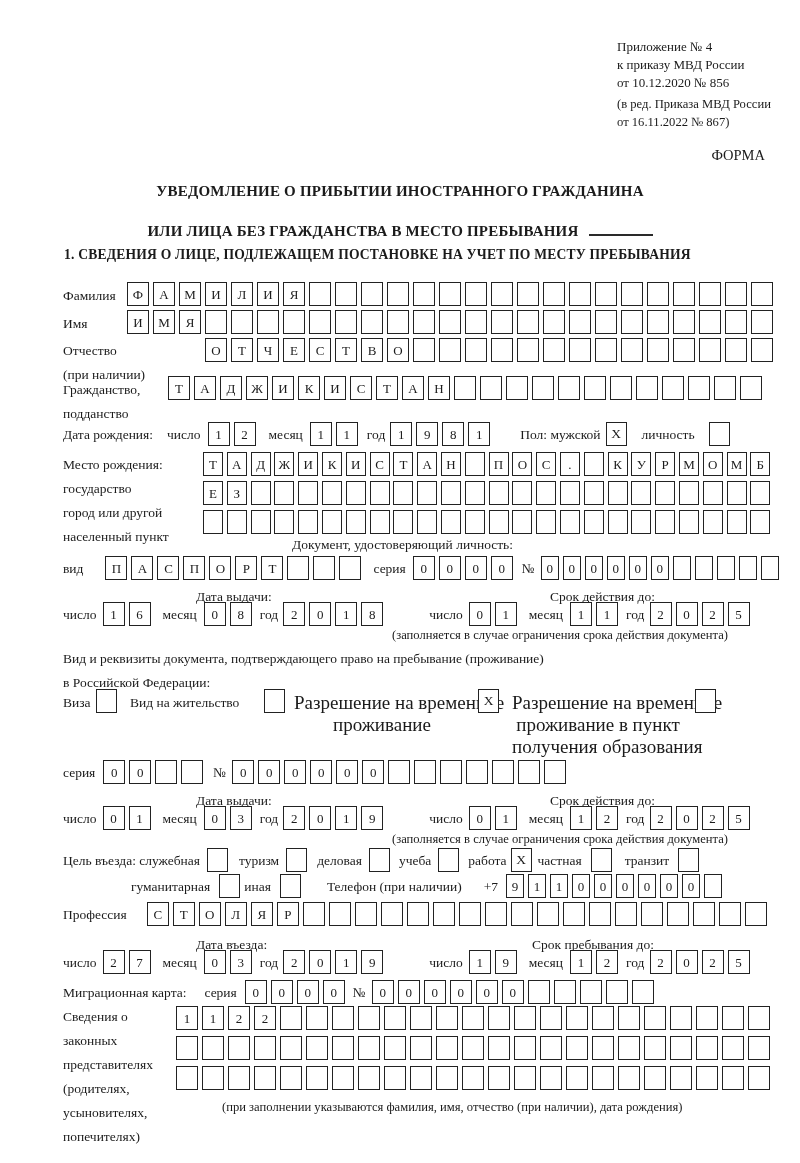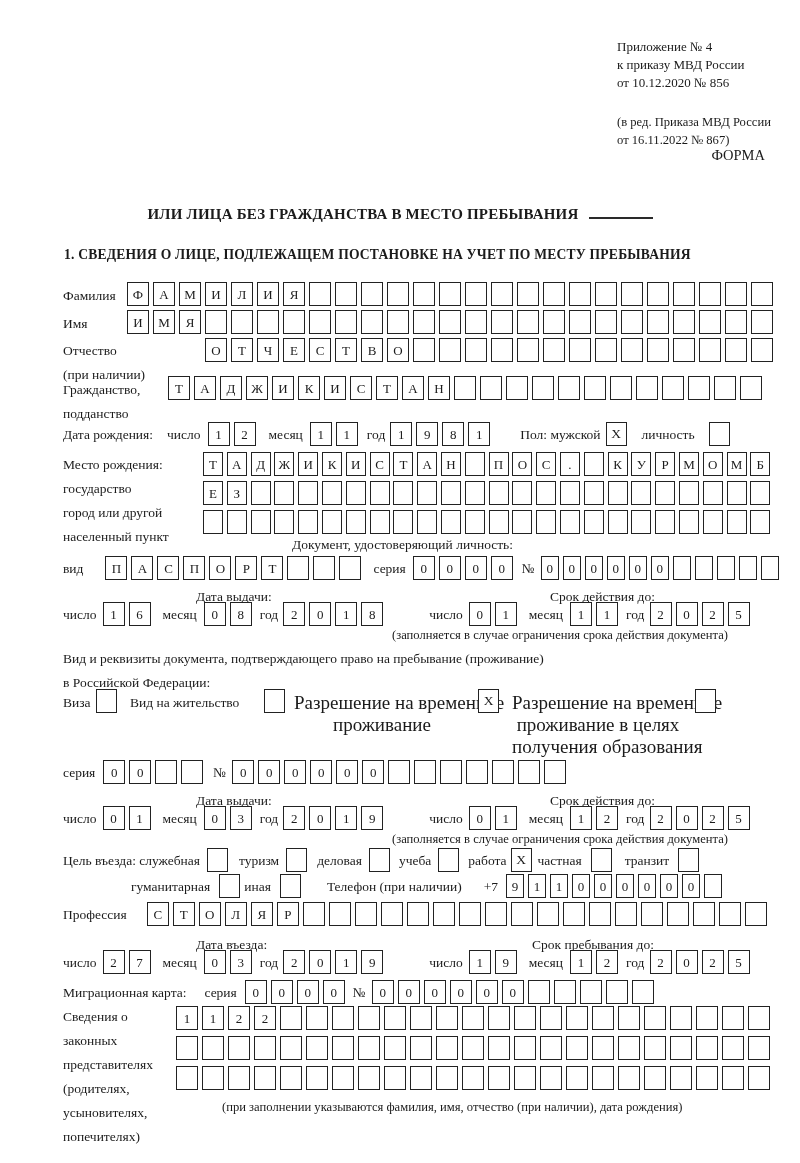--- a/index.html
+++ b/index.html
@@ -33,27 +33,28 @@
 </style>
 </head>
 <body>
 
 <div class="page">
 
   <div class="abs annex" style="left:617px;top:38px">
     <div>Приложение № 4</div>
     <div>к приказу МВД России</div>
     <div>от 10.12.2020 № 856</div>
-    <div class="small" style="margin-top:21px">(в ред. Приказа МВД России</div>
+    <div class="small" style="margin-top:3px">(в ред. Приказа МВД России</div>
     <div class="small">от 16.11.2022 № 867)</div>
   </div>
 
   <div class="abs b" style="left:617px;top:147px;width:148px;text-align:right;font-size:14.5px">ФОРМА</div>
 
-  <div class="abs title center" style="left:0;top:203px;width:800px">
+  <div class="abs title center" style="left:0;top:180px;width:800px">УВЕДОМЛЕНИЕ О ПРИБЫТИИ ИНОСТРАННОГО ГРАЖДАНИНА</div>
+  <div class="abs title center" style="left:0;top:220px;width:800px">
     <span>ИЛИ ЛИЦА БЕЗ ГРАЖДАНСТВА В МЕСТО ПРЕБЫВАНИЯ</span><span class="t-underline"></span>
   </div>
 
   <div class="abs heading" style="left:64px;top:247px">1. СВЕДЕНИЯ О ЛИЦЕ, ПОДЛЕЖАЩЕМ ПОСТАНОВКЕ НА УЧЕТ ПО МЕСТУ ПРЕБЫВАНИЯ</div>
 
   <div class="abs lbl" style="left:63px;top:287px">Фамилия</div>
   <div class="abs cells" style="left:127px;top:282px">
       <span class="cell">Ф</span>
       <span class="cell">А</span>
       <span class="cell">М</span>
@@ -363,21 +364,21 @@
   <span class="abs chk" style="left:264px;top:689px"></span>
 
   <div class="cblock" style="left:294px;top:692px;width:176px">
     <div>Разрешение на временное</div>
     <div>проживание</div>
   </div>
   <span class="abs chk" style="left:478px;top:689px">X</span>
 
   <div class="cblock" style="left:512px;top:692px;width:172px">
     <div>Разрешение на временное</div>
-    <div>проживание в целях</div>
+    <div>проживание в пункт</div>
     <div>получения образования</div>
   </div>
   <span class="abs chk" style="left:695px;top:689px"></span>
 
   <div class="frow" style="left:63px;top:760px">
     <span class="lbl">серия</span>
     <span class="cells" style="margin-left:8px">
         <span class="cell">0</span>
         <span class="cell">0</span>
         <span class="cell"></span>

